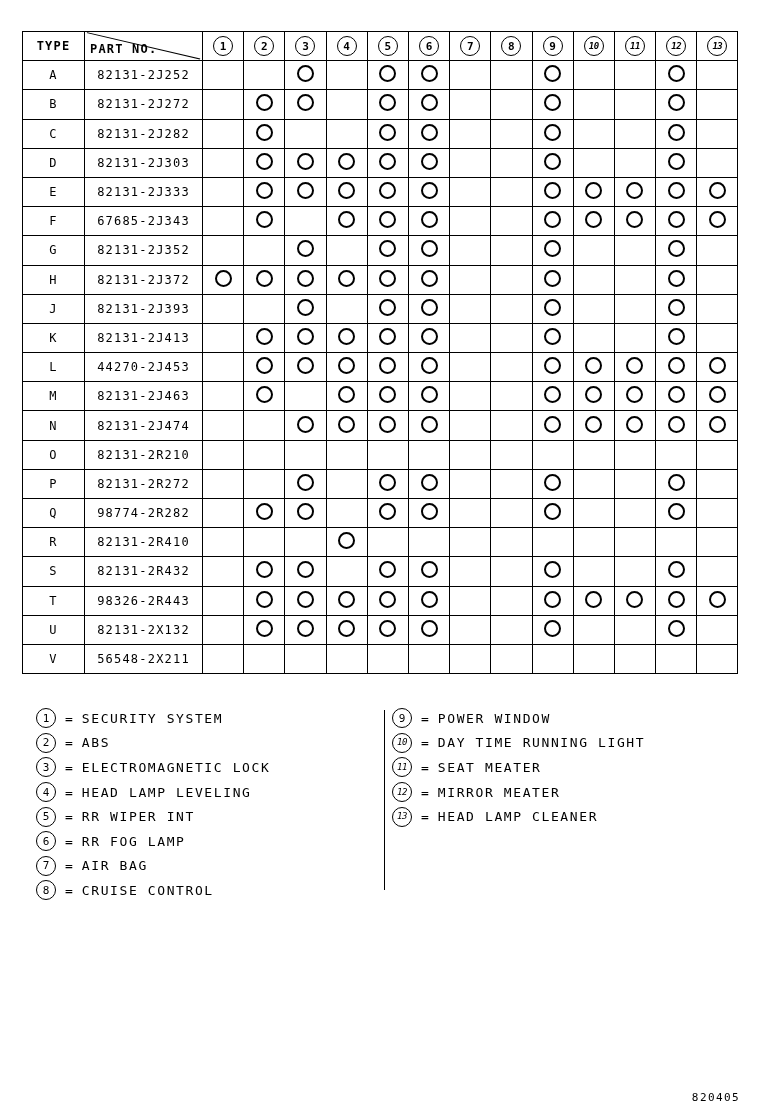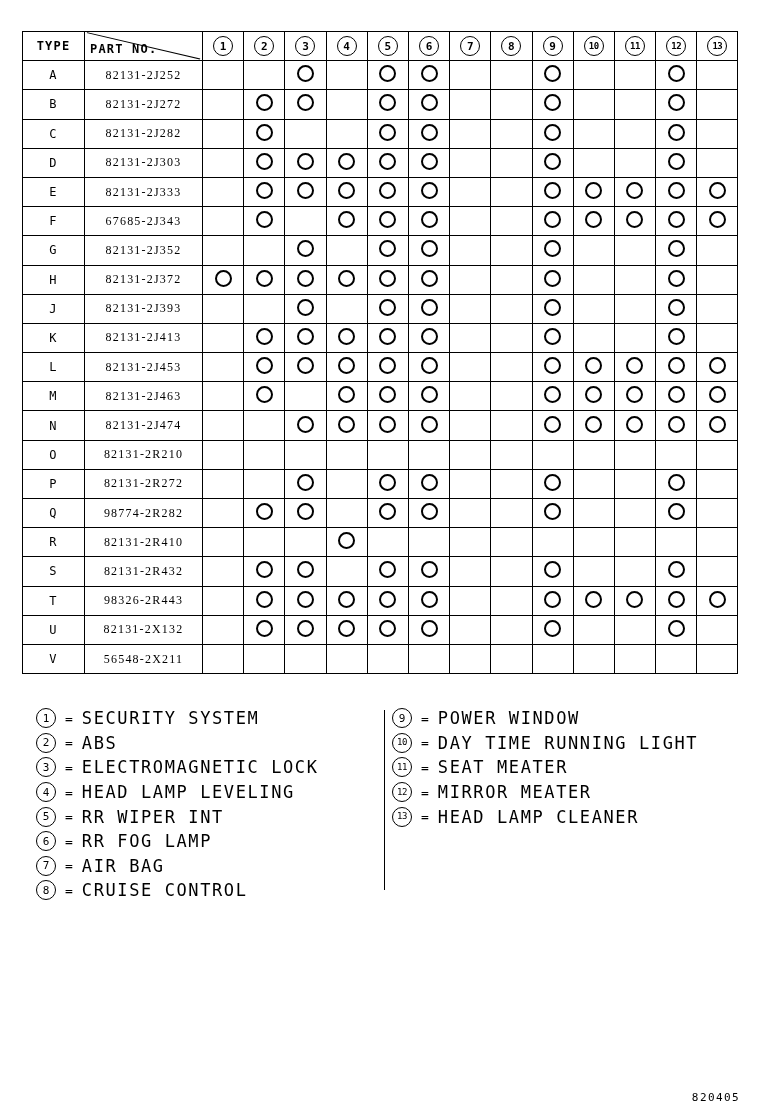--- a/index.html
+++ b/index.html
@@ -94,30 +94,30 @@
     border-radius: 50%;
     font-size: 11px;
     line-height: 1;
     letter-spacing: 0;
     font-family: "DejaVu Sans Mono", "Liberation Mono", monospace;
     box-sizing: border-box;
   }
   .circ.two-digit {
     font-size: 9px;
     letter-spacing: -0.5px;
+    font-style: italic;
   }
 
   td.type-cell {
     font-size: 13px;
     letter-spacing: 2px;
   }
   td.part-cell {
     font-size: 12.5px;
     letter-spacing: 1.1px;
-    font-family: Liberation Serif, serif;
   }
 
   
   .mark {
     display: inline-block;
     width: 17px;
     height: 17px;
     border: 2px solid #000;
     border-radius: 50%;
     box-sizing: border-box;
@@ -147,21 +147,21 @@
   .legend-row .lnum {
     margin-right: 9px;
     flex: 0 0 auto;
   }
   .legend-row .leq {
     font-size: 13px;
     margin-right: 9px;
     flex: 0 0 auto;
   }
   .legend-row .ltext {
-    font-size: 17px;
+    font-size: 13px;
     letter-spacing: 1.6px;
   }
 
   .legend-divider {
     position: absolute;
     left: 362px;
     top: 4px;
     width: 0;
     height: 180px;
     border-left: 1.6px solid #000;
@@ -391,21 +391,21 @@
             <td></td>
             <td></td>
             <td><span class="mark"></span></td>
             <td></td>
             <td></td>
             <td><span class="mark"></span></td>
             <td></td>
           </tr>
           <tr>
             <td class="type-cell">L</td>
-            <td class="part-cell">82131-2J453</td>
+            <td class="part-cell">44270-2J453</td>
             <td></td>
             <td><span class="mark"></span></td>
             <td><span class="mark"></span></td>
             <td><span class="mark"></span></td>
             <td><span class="mark"></span></td>
             <td><span class="mark"></span></td>
             <td></td>
             <td></td>
             <td><span class="mark"></span></td>
             <td><span class="mark"></span></td>

